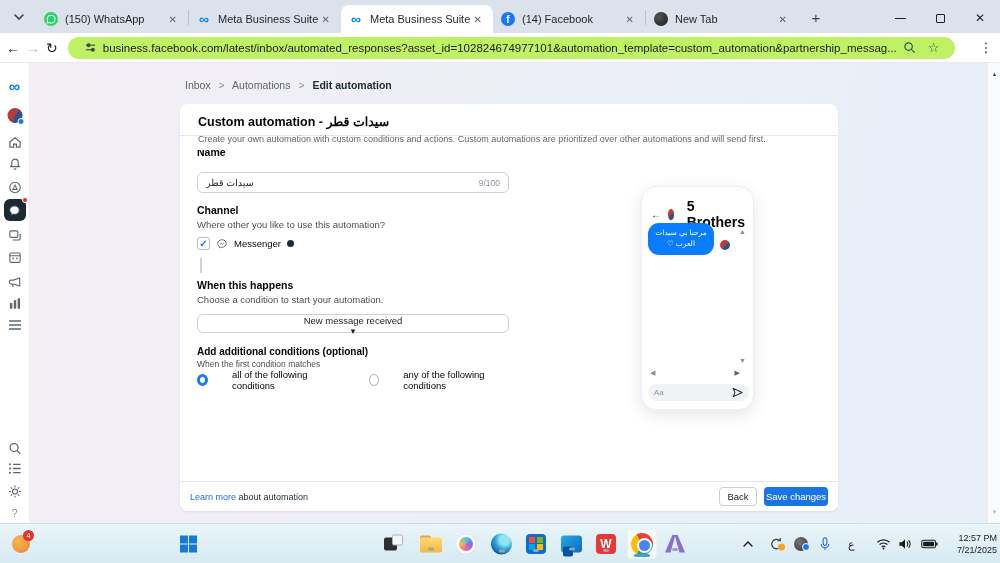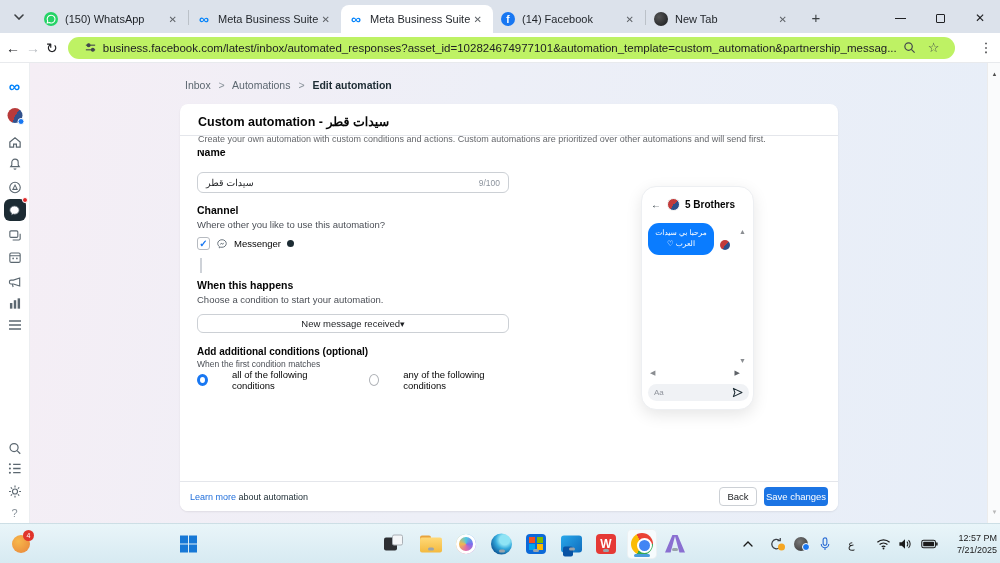--- a/index.html
+++ b/index.html
@@ -50,36 +50,36 @@
 
   #card { position:absolute; left:150px; top:41px; width:658px; height:407px; background:#fff; border-radius:8px; box-shadow:0 1px 2px rgba(0,0,0,.08); }
   #card-head { position:absolute; left:0; top:0; right:0; height:32px; border-bottom:1px solid #e4e6eb; padding:10px 18px 0; }
   #card-title { font-size:12.5px; font-weight:bold; color:#050505; }
   #card-desc { font-size:9px; color:#65676b; margin-top:5px; }
 
   #formcol { position:absolute; left:17px; top:46px; width:312px; height:331px; overflow:hidden; }
   .lbl { font-weight:bold; font-size:10.5px; color:#050505; }
   .hint { font-size:9.5px; color:#4b4f56; }
   .tfield { border:1px solid #ccd0d5; border-radius:6px; background:#fff; display:flex; align-items:center; padding:0 8px; }
-  .selbox { border:1px solid #ccd0d5; border-radius:6px; background:#fff; display:flex; align-items:center; justify-content:center; padding:0 8px; font-size:9.5px; color:#1c1e21; }
+  .selbox { border:1px solid #ccd0d5; border-radius:6px; background:#fff; display:flex; align-items:center; justify-content:space-between; padding:0 8px; font-size:9.5px; color:#1c1e21;flex-direction:column; }
   .caret { color:#1c1e21; font-size:9px; }
   .chk { width:13px; height:13px; border:1px solid #b6bac0; border-radius:3px; background:#fff; display:flex; align-items:center; justify-content:center; color:#1877f2; font-size:10px; font-weight:bold; }
   .radio-on { width:12px; height:12px; border:3.5px solid #1877f2; border-radius:50%; background:#fff; }
   .radio-off { width:12px; height:12px; border:1.5px solid #b0b3b8; border-radius:50%; background:#fff; }
 
   #card-foot { position:absolute; left:0; bottom:0; right:0; height:30px; border-top:1px solid #e4e6eb; display:flex; align-items:center; padding:0 10px; font-size:9px; border-radius:0 0 8px 8px; background:#fff; }
   #learn a, .linkish { color:#216fdb; }
   .btn { border-radius:4px; font-size:9.5px; height:19px; display:flex; align-items:center; justify-content:center; }
   #btn-back { width:38px; border:1px solid #ccd0d5; background:#fff; color:#1c1e21; margin-right:7px; }
   #btn-save { width:64px; background:#1b74e4; color:#fff; border:none; }
 
   
   #phone { position:absolute; left:461px; top:82px; width:113px; height:224px; background:#fff; border:1px solid #edeff2; border-radius:15px; box-shadow:0 5px 16px rgba(0,0,0,.10); }
   #ph-head { display:flex; align-items:center; padding:11px 8px 0 9px; }
-  #ph-name { font-size:10px; font-weight:bold; color:#050505; margin-left:5px; }
+  #ph-name { font-size:14px; font-weight:bold; color:#050505; margin-left:12px; }
   .mini-avatar { width:13px; height:13px; border-radius:50%; background:conic-gradient(from 210deg,#c23b3b 0 55%,#2d4f8a 55% 100%); margin-left:6px; border:1px solid #eee; }
   #bubble { position:absolute; left:6px; top:36px; width:66px; background:#0a7cff; color:#fff; font-size:7.5px; line-height:1.45; border-radius:11px; padding:5px 6px; direction:rtl; text-align:center; }
   #seen-av { position:absolute; left:78px; top:53px; width:10px; height:10px; border-radius:50%; background:conic-gradient(from 210deg,#c23b3b 0 55%,#2d4f8a 55% 100%); }
   .ph-arrow { position:absolute; font-size:7px; color:#8a8d91; }
   #composer { position:absolute; left:6px; bottom:8px; width:101px; height:17px; background:#f0f2f5; border-radius:9px; display:flex; align-items:center; padding:0 6px; }
   #composer-ph { font-size:8px; color:#90949c; flex:1; }
 
   
   #pgscroll { position:absolute; right:0; top:0; width:13px; height:460px; background:#fafbfc; border-left:1px solid #ececec; }
   .sc-arrow { position:absolute; left:0; width:13px; text-align:center; font-size:6px; color:#505050; }

